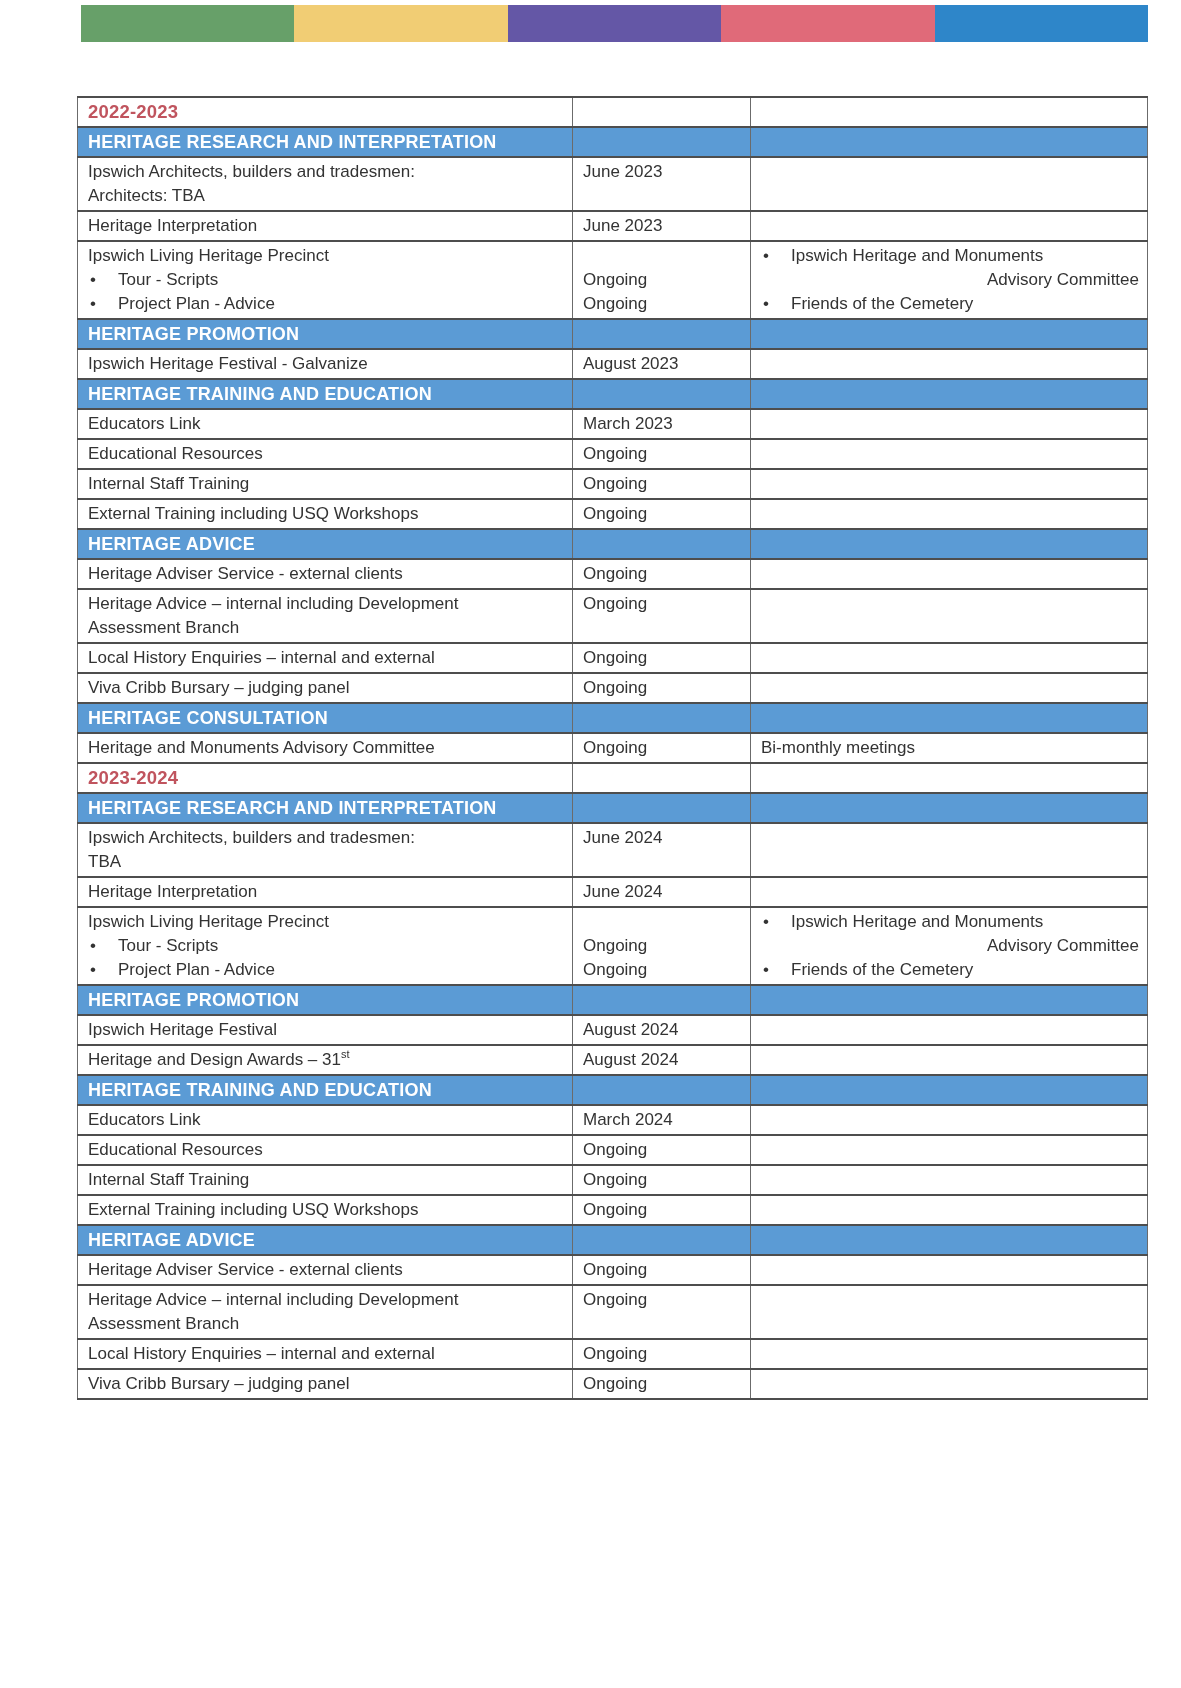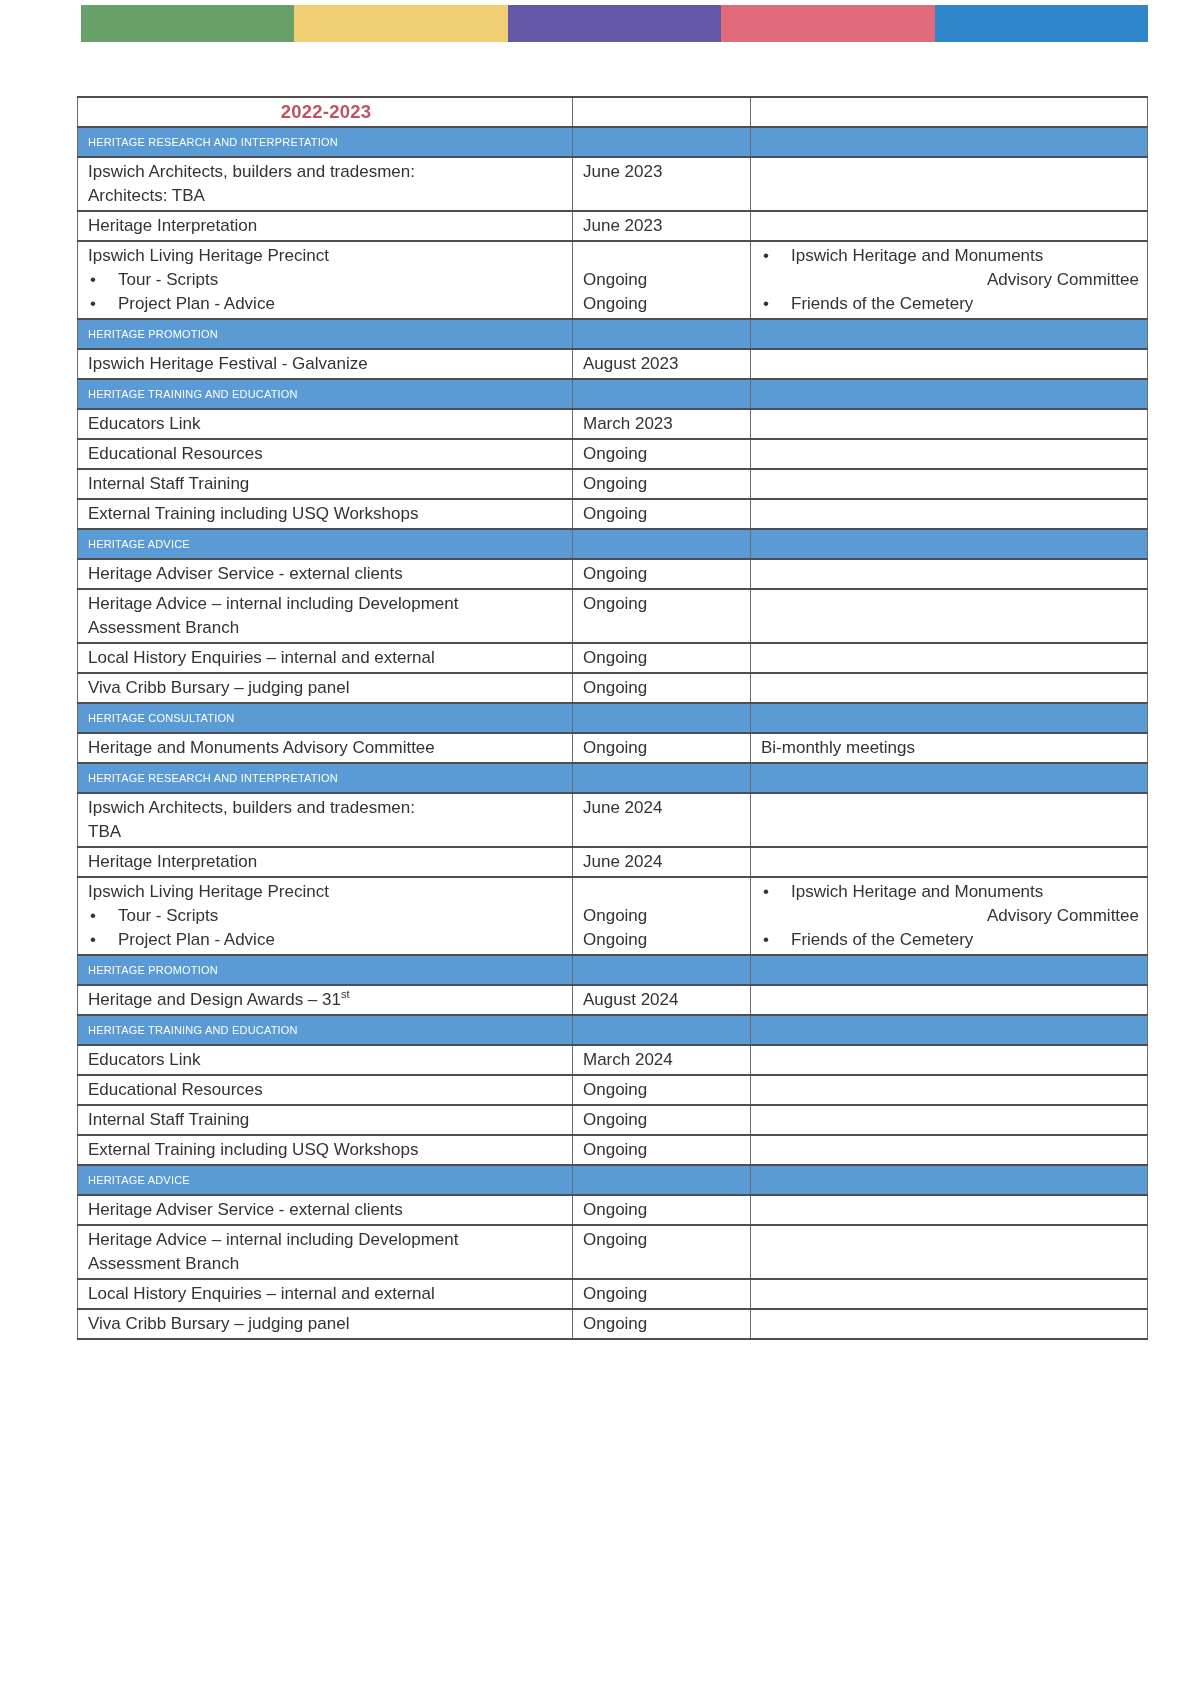--- a/index.html
+++ b/index.html
@@ -25,26 +25,25 @@
     border-top:2px solid #4e4e4e;
     border-bottom:2px solid #4e4e4e;
     padding:2px 8px 2px 10px;
     font-size:17px;line-height:24px;
     color:#333333;vertical-align:top;
     overflow:hidden;white-space:nowrap;
   }
   tr.year-row td{
     font-weight:bold;font-size:18.5px;
     letter-spacing:0.2px;
-    text-align:center;
   }
   tr.year-row td:first-child{color:var(--year-red);}
   tr.section-row td{
     background:var(--band-blue);
-    color:#ffffff;font-weight:normal;font-size:11px;
+    color:#ffffff;font-weight:bold;font-size:18px;
     letter-spacing:0.2px;
   }
   .line{min-height:24px;}
   .line .bullet{
     display:inline-block;width:28px;
     padding-left:2px;
   }
   .line.indent{padding-left:30px;text-align:right;}
   sup{font-size:11px;line-height:0;vertical-align:super;}
 </style>
@@ -230,20 +229,27 @@
           <td>
             <div class="line"><span>Heritage and Monuments Advisory Committee</span></div>
           </td>
           <td>
             <div class="line"><span>Ongoing</span></div>
           </td>
           <td>
             <div class="line"><span>Bi-monthly meetings</span></div>
           </td>
         </tr>
+        <tr class="year-row">
+          <td>
+            <div class="line"><span>2023-2024</span></div>
+          </td>
+          <td></td>
+          <td></td>
+        </tr>
         <tr class="section-row">
           <td>
             <div class="line"><span>HERITAGE RESEARCH AND INTERPRETATION</span></div>
           </td>
           <td></td>
           <td></td>
         </tr>
         <tr class="item-row">
           <td>
             <div class="line"><span>Ipswich Architects, builders and tradesmen:</span></div>
@@ -278,20 +284,29 @@
             <div class="line"><span class="bullet">•</span><span>Ipswich Heritage and Monuments</span></div>
             <div class="line indent"><span>Advisory Committee</span></div>
             <div class="line"><span class="bullet">•</span><span>Friends of the Cemetery</span></div>
           </td>
         </tr>
         <tr class="section-row">
           <td>
             <div class="line"><span>HERITAGE PROMOTION</span></div>
           </td>
           <td></td>
+          <td></td>
+        </tr>
+        <tr class="item-row">
+          <td>
+            <div class="line"><span>Ipswich Heritage Festival</span></div>
+          </td>
+          <td>
+            <div class="line"><span>August 2024</span></div>
+          </td>
           <td></td>
         </tr>
         <tr class="item-row">
           <td>
             <div class="line"><span>Heritage and Design Awards – 31</span><sup>st</sup></div>
           </td>
           <td>
             <div class="line"><span>August 2024</span></div>
           </td>
           <td></td>

